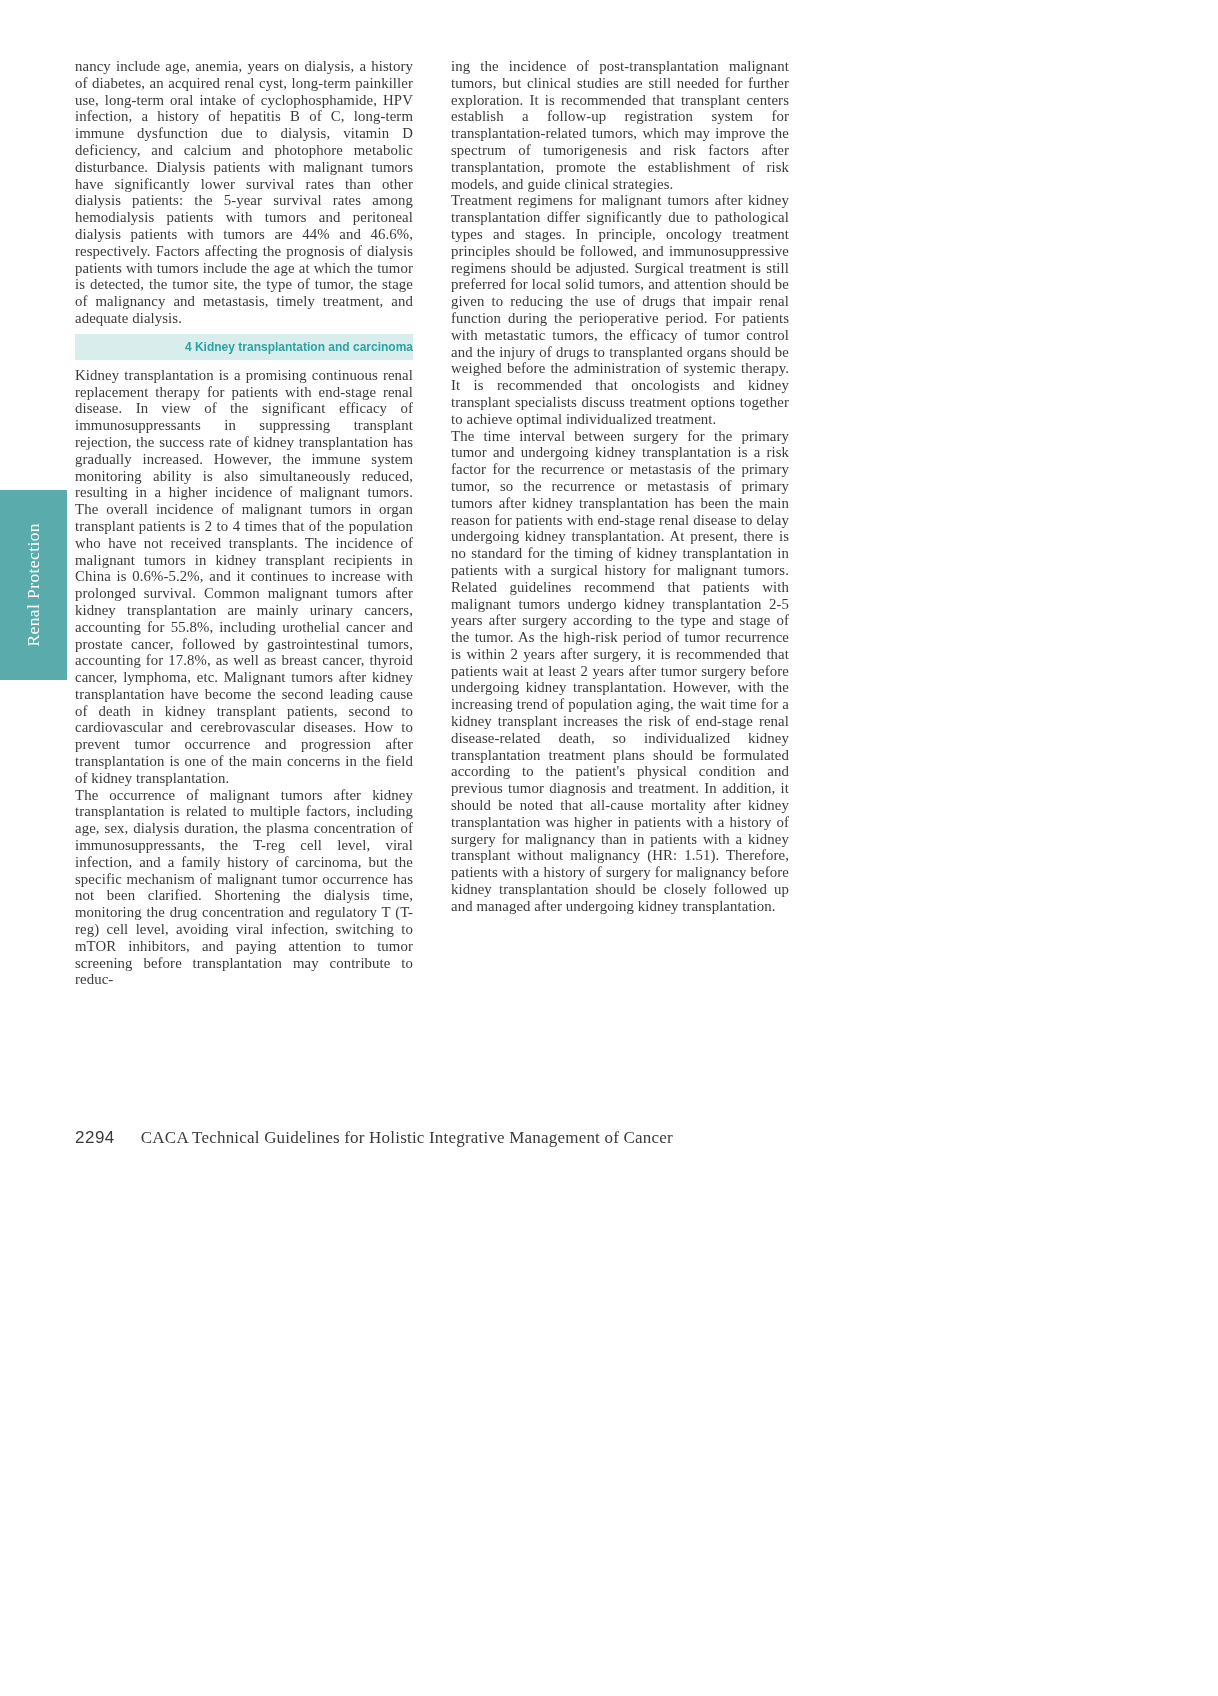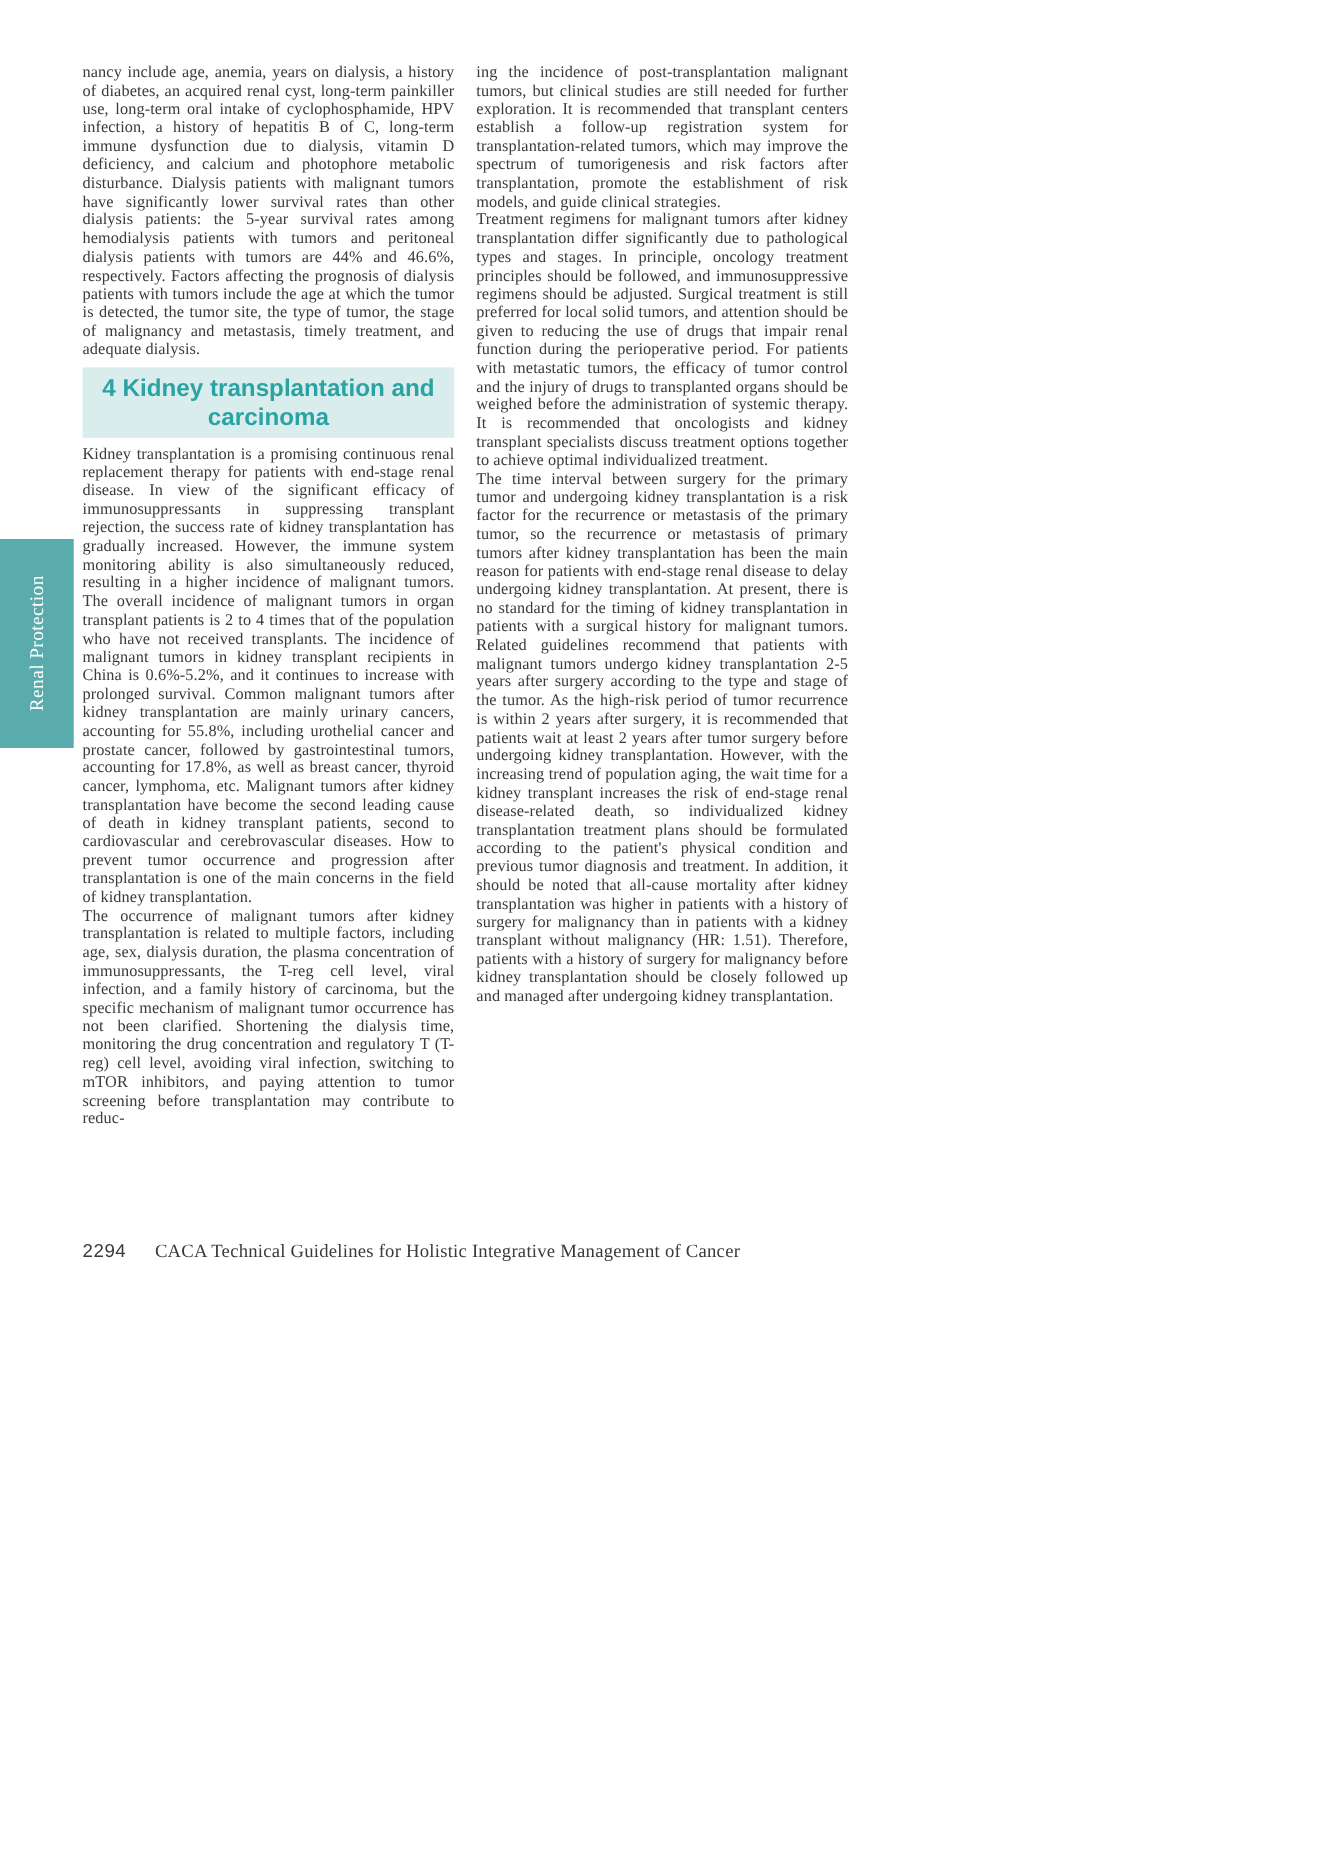--- a/index.html
+++ b/index.html
@@ -6,39 +6,39 @@
   .page{
     position:relative;
     width:1218px;height:1696px;
     background:#ffffff;
     font-family:"Liberation Serif", serif;
     overflow:hidden;
     margin:0 auto;
   }
   .columns{
     position:absolute;left:75px;top:58px;
-    display:flex;gap:20px;
+    display:flex;gap:38px;
   }
   .col{width:338px;}
   .col p{
     margin:0;
     text-align:justify;
     font-size:14.8px;
     line-height:16.8px;
     color:#3a3a3a;
     letter-spacing:0.1px;
   }
   .section-heading{
     display:block;
     background:#d9edec;
     color:#2ba3a3;
     font-family:"Liberation Sans", sans-serif;
     font-weight:bold;
-    font-size:22px;
-    text-align:center;
+    font-size:12px;
+    text-align:right;
     margin:7px 0 7px 0;
     padding:6px 0 6px 0;
   }
   .side-tab{
     position:absolute;
     left:0;top:490px;
     width:67px;height:190px;
     background:#5aacac;
     display:flex;align-items:center;justify-content:center;
   }

